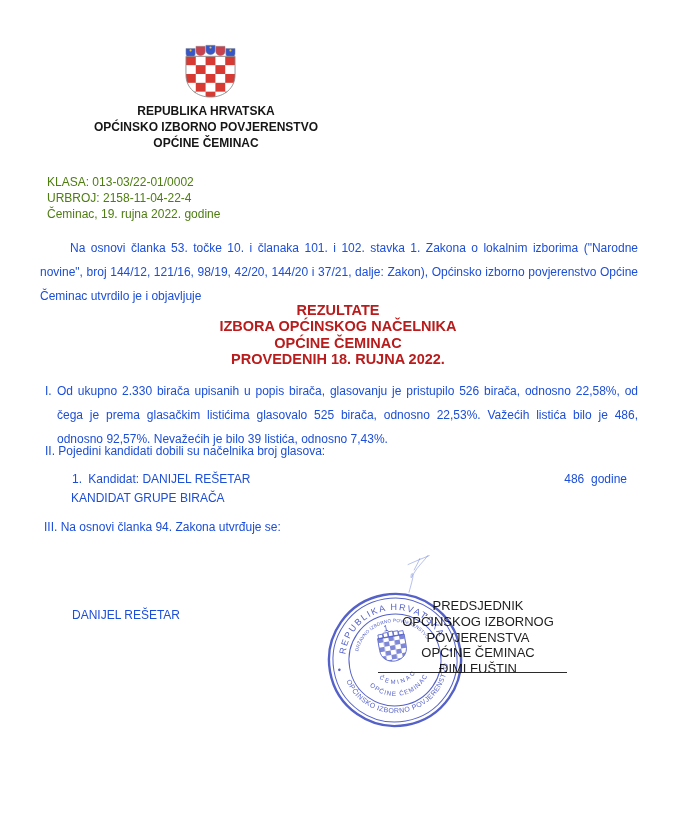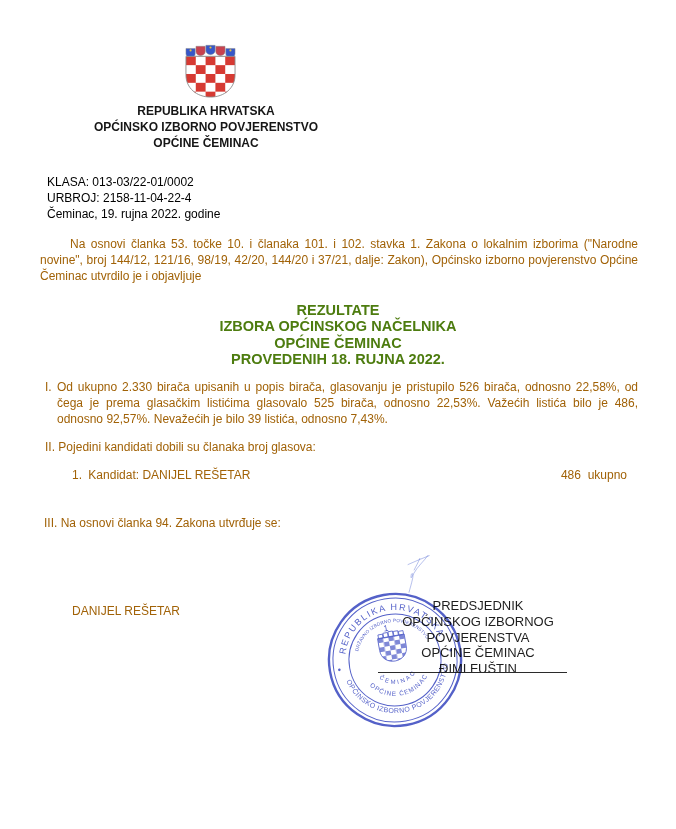--- a/index.html
+++ b/index.html
@@ -1,24 +1,24 @@
 <!DOCTYPE html>
 <html><head>
 <meta charset="utf-8">
 <style>
   html,body{margin:0;padding:0;background:#ffffff;}
   .page{
     position:relative;width:676px;height:829px;background:#ffffff;overflow:hidden;
     font-family:"Liberation Sans","DejaVu Sans",sans-serif;color:#1d1d1d;
   }
   .abs{position:absolute;}
-  .body-txt{font-size:12px;line-height:16px;color:#a16207;}
+  .body-txt{font-size:12px;line-height:24px;color:#1d4ed8;}
   .hdr{font-weight:bold;font-size:12px;line-height:15.8px;text-align:center;color:#161616;}
-  .meta{font-size:12px;line-height:15.8px;color:#000000;}
-  .title-blk{font-weight:bold;font-size:14.5px;line-height:16.4px;text-align:center;color:#4d7c0f;}
+  .meta{font-size:12px;line-height:15.8px;color:#4d7c0f;}
+  .title-blk{font-weight:bold;font-size:14.5px;line-height:16.4px;text-align:center;color:#b91c1c;}
   .just{text-align:justify;}
   .sig-blk{font-size:13px;line-height:15.8px;text-align:center;color:#1e1e1e;}
   .sig-line{border-top:1.4px solid #2b2b2b;height:0;}
   .stamp-wrap{mix-blend-mode:multiply;opacity:0.92;}
   .sign-wrap{mix-blend-mode:multiply;opacity:0.95;}
   b{font-weight:normal;}
 </style>
 </head>
 <body>
 
@@ -66,31 +66,32 @@
     <div>IZBORA OPĆINSKOG NAČELNIKA</div>
     <div>OPĆINE ČEMINAC</div>
     <div>PROVEDENIH 18. RUJNA 2022.</div>
   </div>
 
   <div class="abs body-txt" style="left:45px;top:379px;">I.</div>
   <p class="abs body-txt just" style="left:57px;top:379px;width:581px;margin:0;"><span>Od ukupno </span><b>2.330</b><span> birača upisanih u popis birača, glasovanju je pristupilo </span><b>526</b><span> birača, odnosno </span><b>22,58</b><span>%, od čega je prema glasačkim listićima glasovalo </span><b>525</b><span> birača, odnosno </span><b>22,53</b><span>%. Važećih listića bilo je </span><b>486</b><span>, odnosno </span><b>92,57</b><span>%. Nevažećih je bilo </span><b>39</b><span> listića, odnosno </span><b>7,43</b><span>%.</span></p>
 
   <div class="abs body-txt" style="left:45px;top:439px;">
     <span>II.</span>
-    <span>Pojedini kandidati dobili su članaka broj glasova:</span>
+    <span>Pojedini kandidati dobili su načelnika broj glasova:</span>
   </div>
 
   <div class="abs body-txt" style="left:56px;top:467px;margin-left:16px;">
     <span>1.</span>
     <span style="margin-left:3px;">Kandidat: DANIJEL REŠETAR</span>
   </div>
   <div class="abs body-txt" style="left:545px;top:467px;width:82px;text-align:right;">
     <span>486</span>&nbsp;
-    <span>ukupno</span>
+    <span>godine</span>
   </div>
+  <div class="abs body-txt" style="left:71px;top:486px;">KANDIDAT GRUPE BIRAČA</div>
 
   <div class="abs body-txt" style="left:44px;top:515px;">
     <span>III.</span>
     <span>Na osnovi članka 94. Zakona utvrđuje se:</span>
   </div>
   <div class="abs body-txt" style="left:72px;top:571px;margin-top:32px;">DANIJEL REŠETAR</div>
 
   <div class="abs sig-blk" style="left:358px;top:598px;width:240px;">
     <div>PREDSJEDNIK</div>
     <div>OPĆINSKOG IZBORNOG POVJERENSTVA</div>

